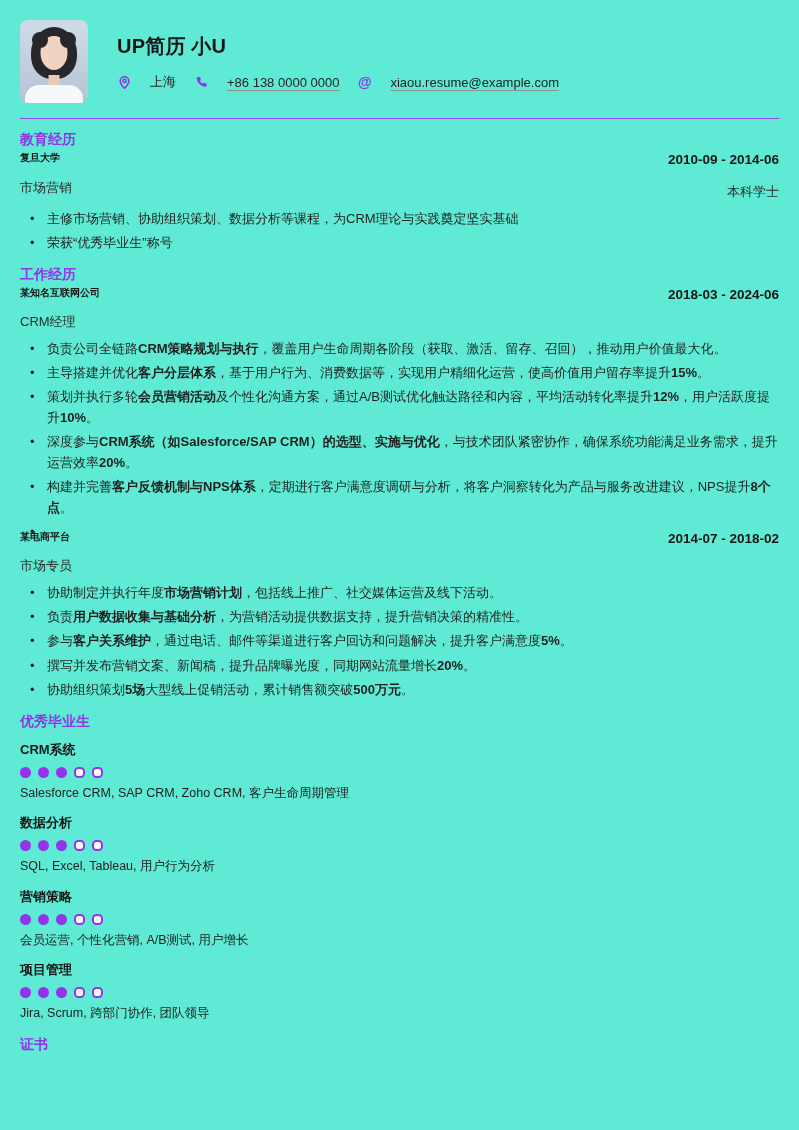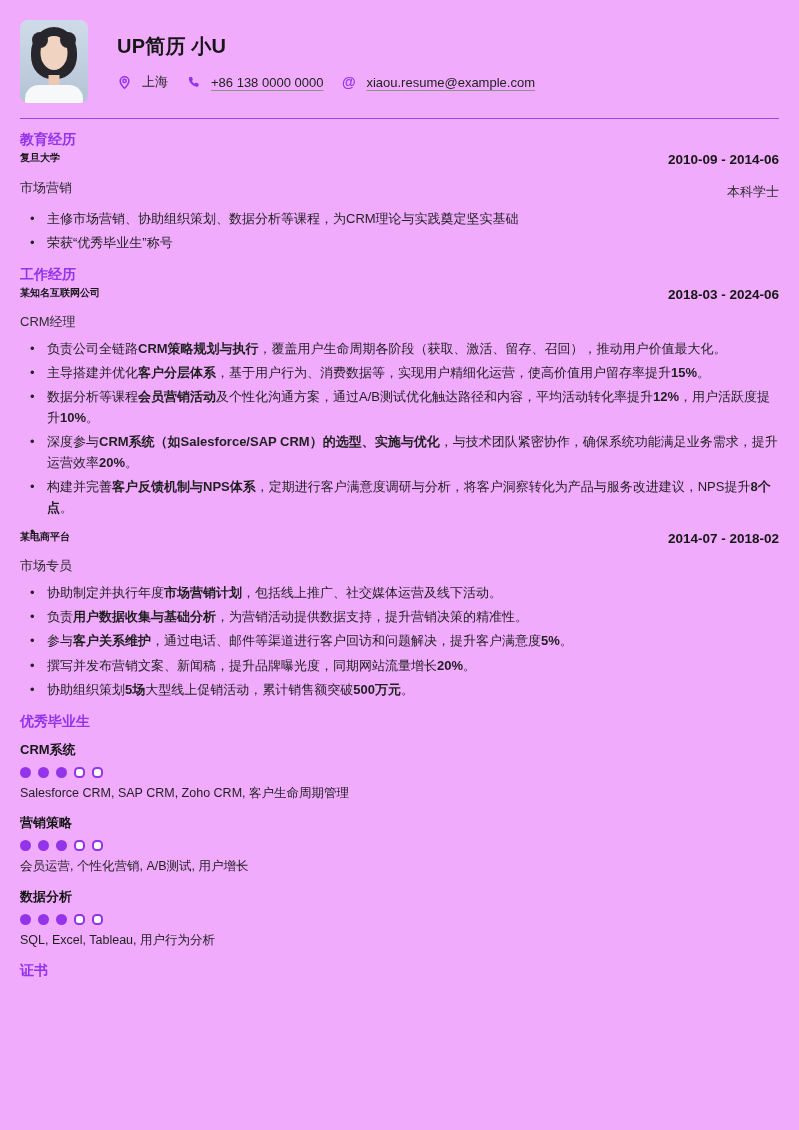--- a/index.html
+++ b/index.html
@@ -6,21 +6,21 @@
   html, body { background: #ffffff; }
   body {
     font-family: "Liberation Sans", "DejaVu Sans", sans-serif;
     color: #1f1f1f;
     -webkit-font-smoothing: antialiased;
   }
   .page {
     width: 799px;
     height: 1130px;
     margin: 0 auto;
-    background: #f0abfc;
+    background: #5eead4;
     padding: 20px 20px 0 20px;
     overflow: hidden;
     position: relative;
   }
 
   
   .header { display: flex; align-items: flex-start; gap: 10px; }
   .photo {
     width: 68px; height: 83px;
     border-radius: 8px;
@@ -51,21 +51,21 @@
     position: absolute; bottom: -6px; left: 50%; transform: translateX(-50%);
     width: 58px; height: 24px; background: #f7f8fa;
     border-radius: 14px 14px 0 0;
   }
   .header-info { padding-top: 13px; padding-left: 19px; }
   .name { font-size: 20px; font-weight: 600; color: #161616; letter-spacing: 0.2px; }
   .contact-row {
     display: flex; align-items: center; gap: 18px;
     margin-top: 13px; font-size: 13px; color: #222222;
   }
-  .contact { display: inline-flex; align-items: center; gap: 10px; text-decoration: none; color: #222222; }
+  .contact { display: inline-flex; align-items: center; gap: 18px; text-decoration: none; color: #222222; }
   .contact .icon { display: inline-flex; width: 15px; height: 15px; align-items: center; justify-content: center; }
   .contact .icon svg { width: 15px; height: 15px; }
   .contact .at { color: #9333ea; font-weight: 700; font-size: 14px; line-height: 1; }
   .contact.link .txt {
     text-decoration: underline;
     text-decoration-color: #8f8f8f;
     text-underline-offset: 3px;
     cursor: pointer;
   }
 
@@ -193,21 +193,21 @@
           <div class="org">某知名互联网公司</div>
           <div class="sub">CRM经理</div>
         </div>
         <div class="right">
           <div class="date">2018-03 - 2024-06</div>
         </div>
       </div>
       <ul class="bullets">
         <li><span class="marker">•</span><span class="rich"><span>负责公司全链路</span><span class="b">CRM策略规划与执行</span><span>，覆盖用户生命周期各阶段（获取、激活、留存、召回），推动用户价值最大化。</span></span></li>
         <li><span class="marker">•</span><span class="rich"><span>主导搭建并优化</span><span class="b">客户分层体系</span><span>，基于用户行为、消费数据等，实现用户精细化运营，使高价值用户留存率提升</span><span class="b">15%</span><span>。</span></span></li>
-        <li><span class="marker">•</span><span class="rich"><span>数据分析等课程</span><span class="b">会员营销活动</span><span>及个性化沟通方案，通过A/B测试优化触达路径和内容，平均活动转化率提升</span><span class="b">12%</span><span>，用户活跃度提升</span><span class="b">10%</span><span>。</span></span></li>
+        <li><span class="marker">•</span><span class="rich"><span>策划并执行多轮</span><span class="b">会员营销活动</span><span>及个性化沟通方案，通过A/B测试优化触达路径和内容，平均活动转化率提升</span><span class="b">12%</span><span>，用户活跃度提升</span><span class="b">10%</span><span>。</span></span></li>
         <li><span class="marker">•</span><span class="rich"><span>深度参与</span><span class="b">CRM系统（如Salesforce/SAP CRM）的选型、实施与优化</span><span>，与技术团队紧密协作，确保系统功能满足业务需求，提升运营效率</span><span class="b">20%</span><span>。</span></span></li>
         <li><span class="marker">•</span><span class="rich"><span>构建并完善</span><span class="b">客户反馈机制与NPS体系</span><span>，定期进行客户满意度调研与分析，将客户洞察转化为产品与服务改进建议，NPS提升</span><span class="b">8个点</span><span>。</span></span></li>
         <li><span class="marker">•</span></li>
       </ul>
     </div>
 
     <div class="exp-item">
       <div class="item-head">
         <div class="left">
           <div class="org">某电商平台</div>
@@ -238,40 +238,51 @@
       <div class="skill-dots">
           <span class="dot filled"></span>
           <span class="dot filled"></span>
           <span class="dot filled"></span>
           <span class="dot empty"></span>
           <span class="dot empty"></span>
         </div>
       <div class="skill-keywords">Salesforce CRM, SAP CRM, Zoho CRM, 客户生命周期管理</div>
     </div>
     <div class="skill-item">
+      <div class="skill-name">数据分析</div>
+      <div class="skill-dots">
+          <span class="dot filled"></span>
+          <span class="dot filled"></span>
+          <span class="dot filled"></span>
+          <span class="dot empty"></span>
+          <span class="dot empty"></span>
+        </div>
+      <div class="skill-keywords">SQL, Excel, Tableau, 用户行为分析</div>
+    </div>
+    <div class="skill-item">
       <div class="skill-name">营销策略</div>
       <div class="skill-dots">
           <span class="dot filled"></span>
           <span class="dot filled"></span>
           <span class="dot filled"></span>
           <span class="dot empty"></span>
           <span class="dot empty"></span>
         </div>
       <div class="skill-keywords">会员运营, 个性化营销, A/B测试, 用户增长</div>
     </div>
     <div class="skill-item">
-      <div class="skill-name">数据分析</div>
-      <div class="skill-dots">
-          <span class="dot filled"></span>
-          <span class="dot filled"></span>
-          <span class="dot filled"></span>
-          <span class="dot empty"></span>
-          <span class="dot empty"></span>
-        </div>
-      <div class="skill-keywords">SQL, Excel, Tableau, 用户行为分析</div>
+      <div class="skill-name">项目管理</div>
+      <div class="skill-dots">
+          <span class="dot filled"></span>
+          <span class="dot filled"></span>
+          <span class="dot filled"></span>
+          <span class="dot empty"></span>
+          <span class="dot empty"></span>
+        </div>
+      <div class="skill-keywords">Jira, Scrum, 跨部门协作, 团队领导</div>
     </div>
   </section>
 
   <section class="section">
     <h2 class="section-title">证书</h2>
 
   </section>
 
 </div>
 

